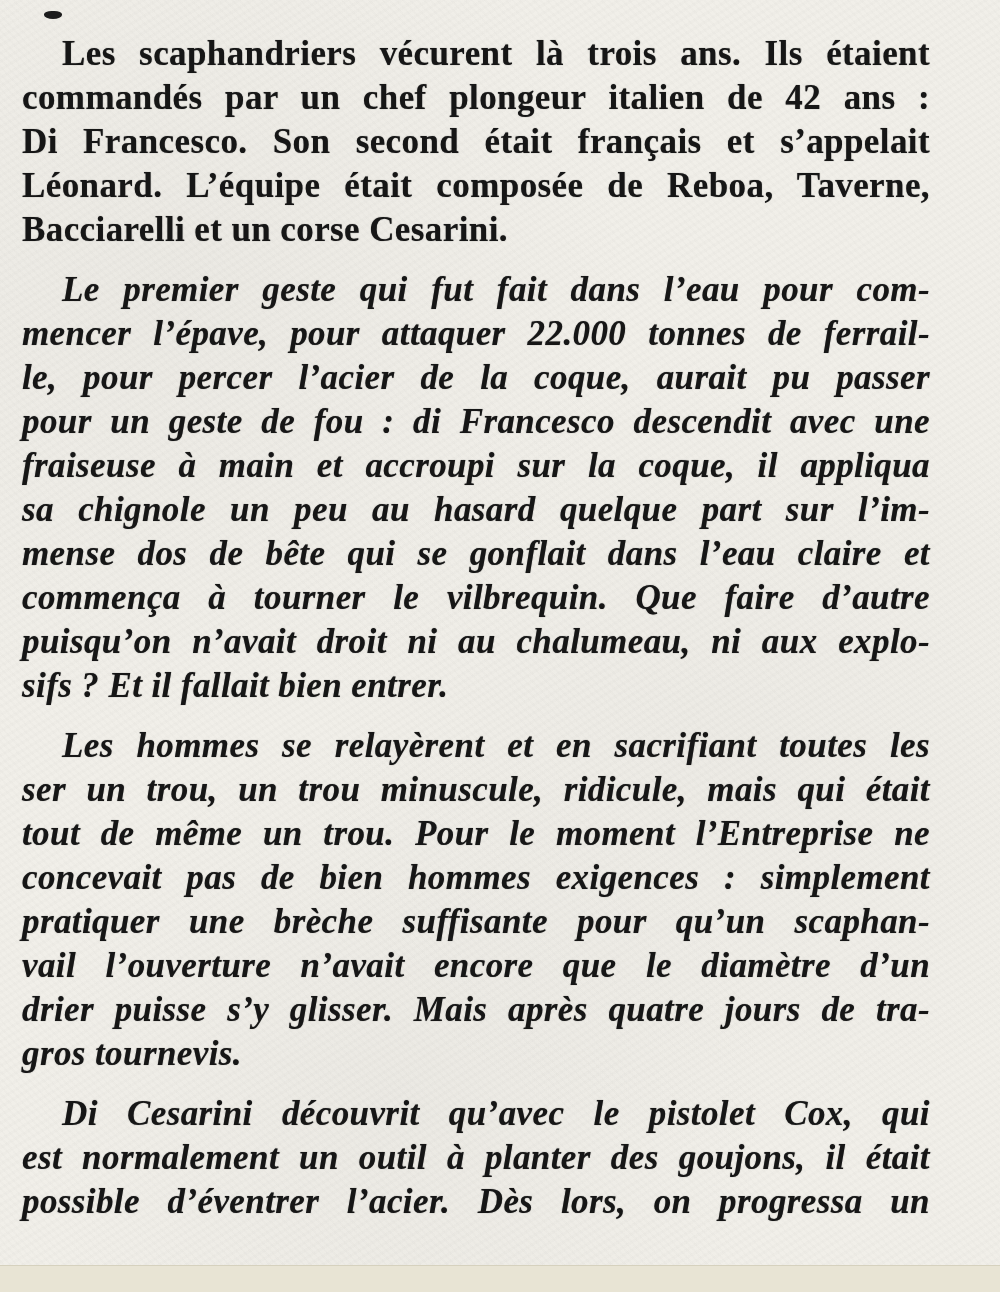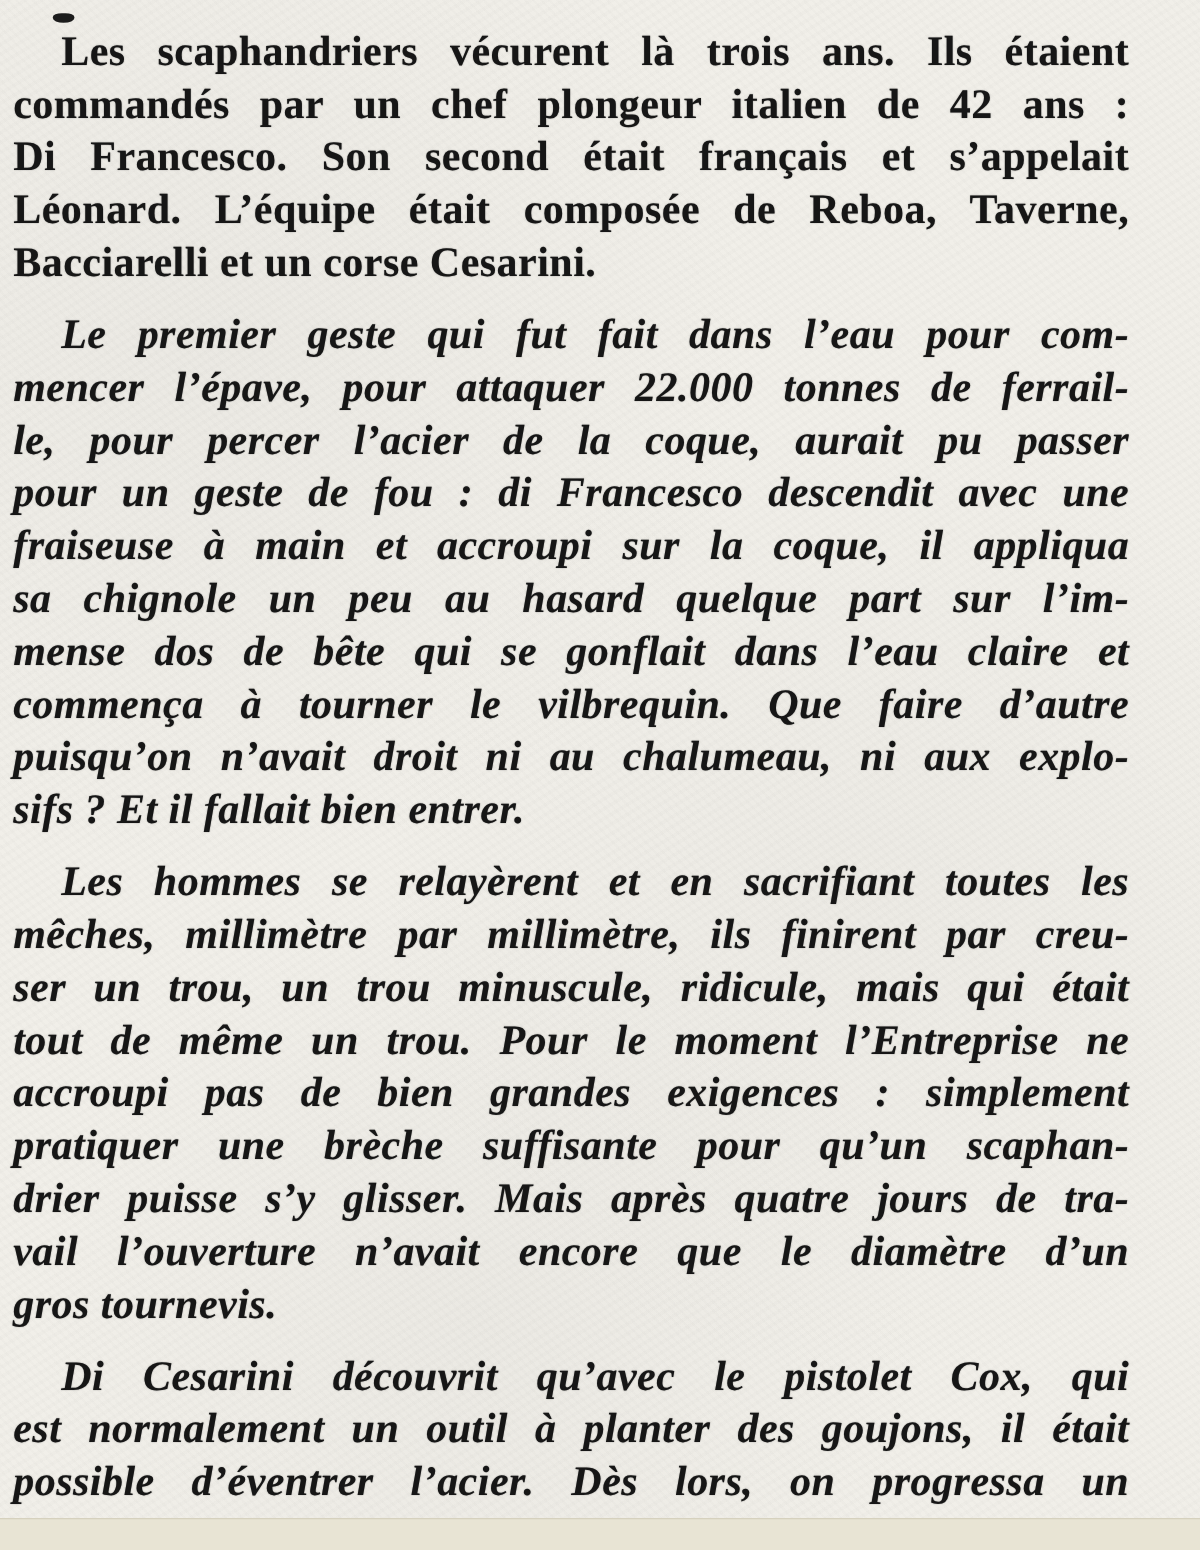--- a/index.html
+++ b/index.html
@@ -22,21 +22,21 @@
     background:
       radial-gradient(circle at 18% 22%, rgba(120,120,120,0.05), transparent 35%),
       radial-gradient(circle at 72% 58%, rgba(120,120,120,0.04), transparent 40%),
       radial-gradient(circle at 40% 85%, rgba(120,120,120,0.05), transparent 30%),
       repeating-linear-gradient(47deg, rgba(0,0,0,0.012) 0 2px, transparent 2px 5px),
       repeating-linear-gradient(-31deg, rgba(0,0,0,0.012) 0 3px, transparent 3px 7px),
       var(--bg, #f1efe9);
     color: var(--ink, #161616);
   }
   .para {
-    margin: 5px;
+    margin: 16px;
     padding: 0;
   }
   .para + .para {
     margin-top: 16px;
     font-style: italic;
   }
   .line {
     font-size: 35px;
     font-weight: 700;
     line-height: 44px;
@@ -94,27 +94,26 @@
     <div class="line">fraiseuse à main et accroupi sur la coque, il appliqua</div>
     <div class="line">sa chignole un peu au hasard quelque part sur l’im-</div>
     <div class="line">mense dos de bête qui se gonflait dans l’eau claire et</div>
     <div class="line">commença à tourner le vilbrequin. Que faire d’autre</div>
     <div class="line">puisqu’on n’avait droit ni au chalumeau, ni aux explo-</div>
     <div class="line last">sifs ? Et il fallait bien entrer.</div>
   </div>
 
   <div class="para">
     <div class="line first">Les hommes se relayèrent et en sacrifiant toutes les</div>
-    <div class="line">mêches, millimètre par millimètre, ils finirent par creu-</div>
     <div class="line">ser un trou, un trou minuscule, ridicule, mais qui était</div>
     <div class="line">tout de même un trou. Pour le moment l’Entreprise ne</div>
-    <div class="line">accroupi pas de bien grandes exigences : simplement</div>
+    <div class="line">concevait pas de bien hommes exigences : simplement</div>
     <div class="line">pratiquer une brèche suffisante pour qu’un scaphan-</div>
+    <div class="line">vail l’ouverture n’avait encore que le diamètre d’un</div>
     <div class="line">drier puisse s’y glisser. Mais après quatre jours de tra-</div>
-    <div class="line">vail l’ouverture n’avait encore que le diamètre d’un</div>
     <div class="line last">gros tournevis.</div>
   </div>
 
   <div class="para">
     <div class="line first">Di Cesarini découvrit qu’avec le pistolet Cox, qui</div>
     <div class="line">est normalement un outil à planter des goujons, il était</div>
     <div class="line">possible d’éventrer l’acier. Dès lors, on progressa un</div>
   </div>
 
   <div class="band"></div>

